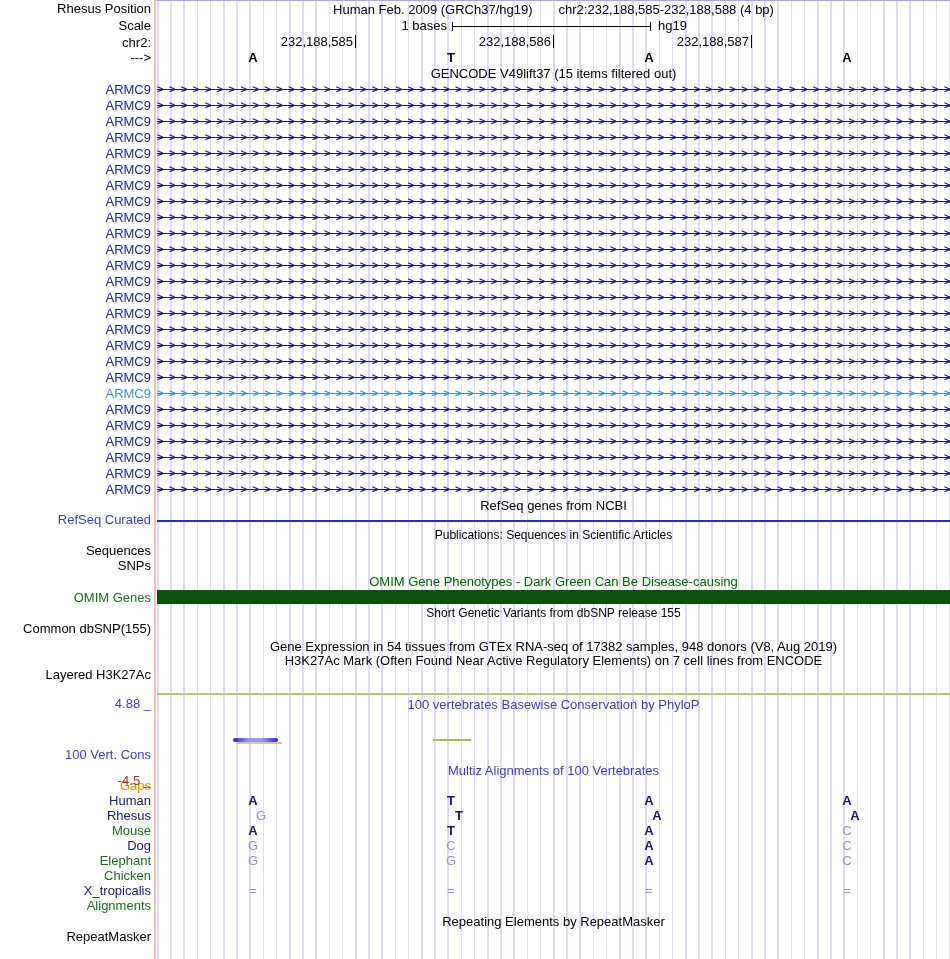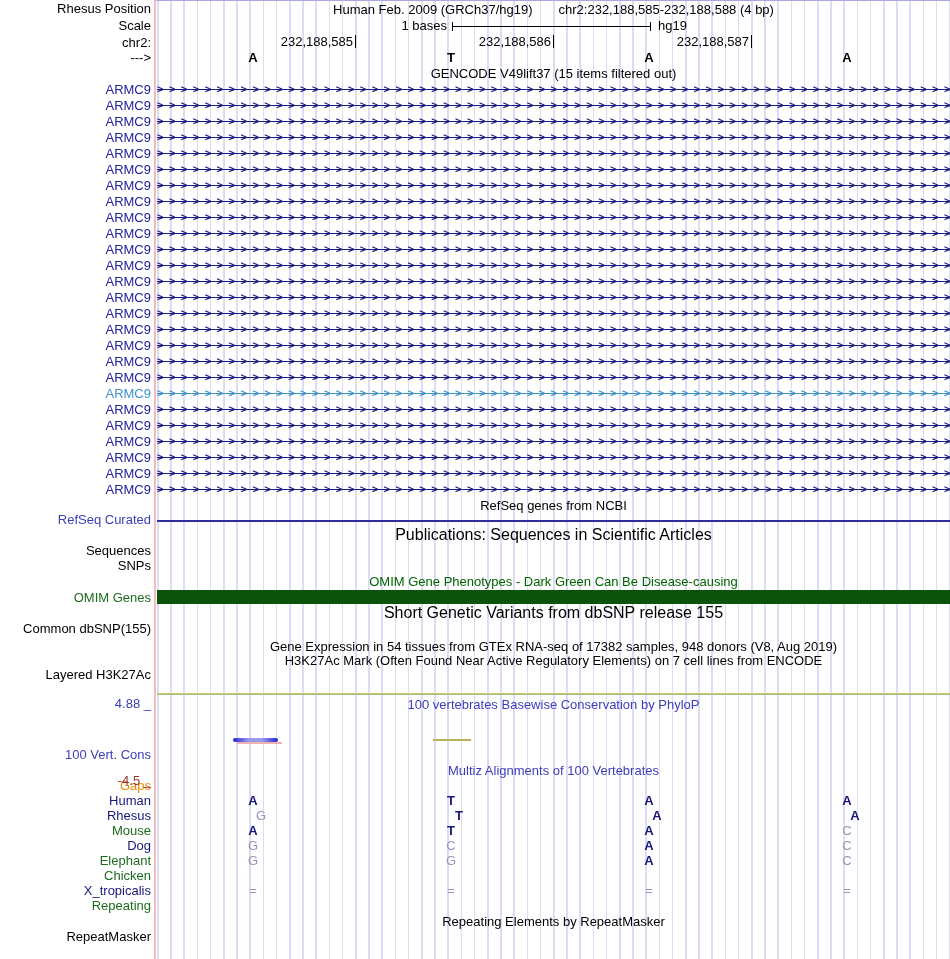--- a/index.html
+++ b/index.html
@@ -273,21 +273,21 @@
           <div class="title">RefSeq genes from NCBI</div>
         </div>
     </div>
     <div class="row" style="height:13px">
       <div class="gutter c-blueviolet">RefSeq Curated</div>
       <div class="trackarea">
           <div id="refseq-line"></div>
         </div>
     </div>
 
-    <div class="row" style="height:17px;font-size:16px">
+    <div class="row" style="height:17px;font-size:12px">
       <div class="gutter"></div>
       <div class="trackarea">
           <div class="title">Publications: Sequences in Scientific Articles</div>
         </div>
     </div>
     <div class="row" style="height:15px">
       <div class="gutter">Sequences</div>
       <div class="trackarea"></div>
     </div>
     <div class="row" style="height:15px">
@@ -301,21 +301,21 @@
           <div class="title c-omim">OMIM Gene Phenotypes - Dark Green Can Be Disease-causing</div>
         </div>
     </div>
     <div class="row" style="height:16px">
       <div class="gutter c-green">OMIM Genes</div>
       <div class="trackarea">
           <div id="omim-bar"></div>
         </div>
     </div>
 
-    <div class="row" style="height:16px;font-size:16px">
+    <div class="row" style="height:16px;font-size:12px">
       <div class="gutter"></div>
       <div class="trackarea">
           <div class="title">Short Genetic Variants from dbSNP release 155</div>
         </div>
     </div>
     <div class="row" style="height:15px">
       <div class="gutter">Common dbSNP(155)</div>
       <div class="trackarea"></div>
     </div>
 
@@ -427,21 +427,21 @@
         <div class="row" style="height: 15px;">
           <div class="gutter c-darknavy">X_tropicalis</div>
           <div class="trackarea">
             <span class="col base-weak" style="left: 96px;">=</span>
             <span class="col base-weak" style="left: 294px;">=</span>
             <span class="col base-weak" style="left: 492px;">=</span>
             <span class="col base-weak" style="left: 690px;">=</span>
           </div>
         </div>
         <div class="row" style="height: 15px;">
-          <div class="gutter c-green">Repeating</div>
+          <div class="gutter c-green">Alignments</div>
           <div class="trackarea"></div>
         </div>
       </div>
 
     <div class="row" style="height:16px">
       <div class="gutter"></div>
       <div class="trackarea">
           <div class="title">Repeating Elements by RepeatMasker</div>
         </div>
     </div>

